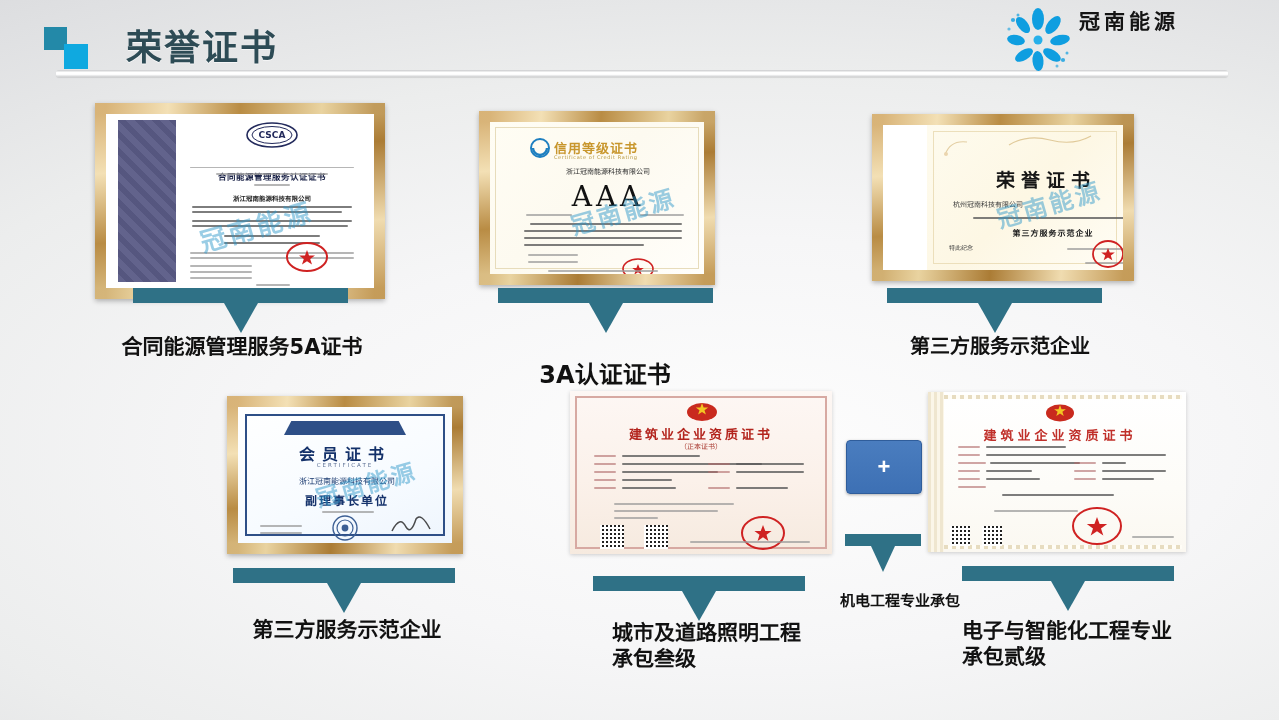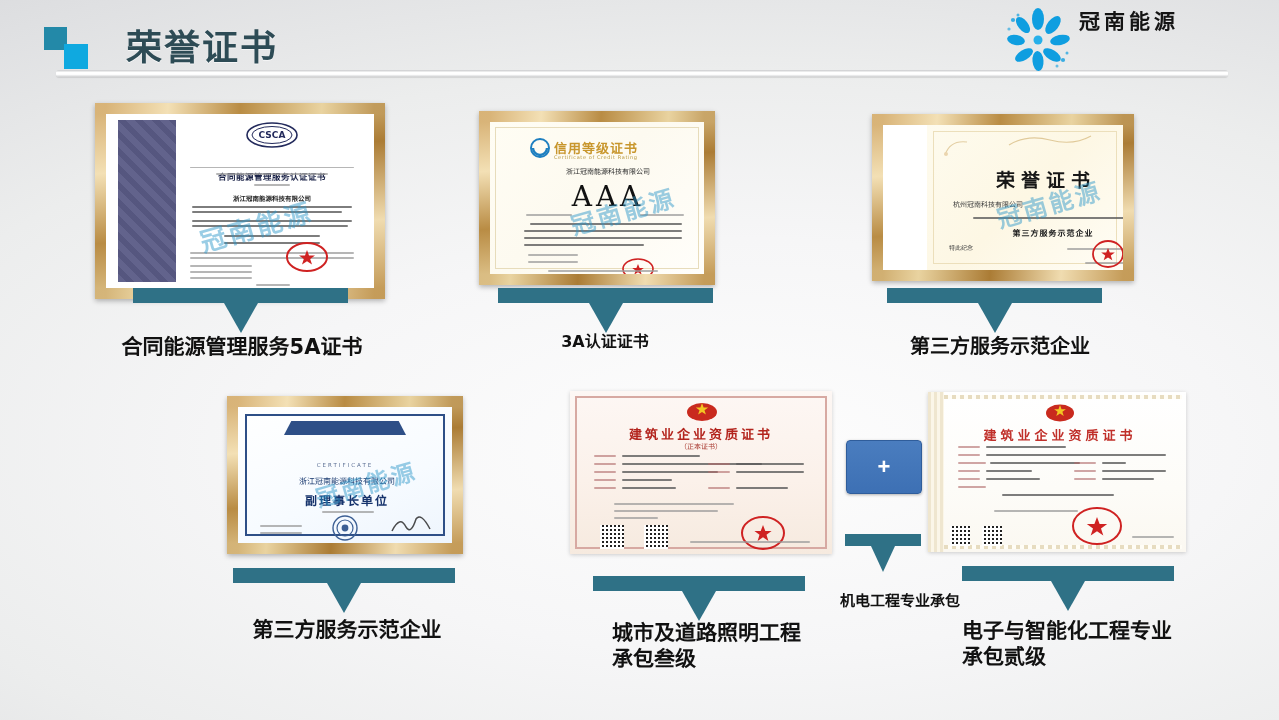--- a/index.html
+++ b/index.html
@@ -213,21 +213,21 @@
         </svg>
       </div>
       <div class="ln" style="position:absolute;left:58px;top:148px;width:110px;"></div>
       <div class="wm" style="font-size:24px;left:62%;top:58%;">冠南能源</div>
     </div>
   </div>
   <div class="arrow" style="left:498px;top:288px;width:215px;">
     <div class="bar"></div>
       <div class="tip"></div>
   </div>
-  <div class="cap" style="left:495px;top:332px;width:220px;font-size:16px;">3A认证证书</div>
+  <div class="cap" style="left:495px;top:360px;width:220px;font-size:24px;">3A认证证书</div>
 
   <div class="cert frame-gold" style="left:872px;top:114px;width:262px;height:167px;">
     <div class="frame-inner" style="background:linear-gradient(135deg,#fefbee 0%,#fdf7e4 50%,#fffdf5 100%);margin-left:44px;">
       <div style="position:absolute;inset:6px;border:1px solid #ecdfbb;"></div>
       <div style="position:absolute;left:30px;top:40px;width:178px;text-align:center;
                   font-family:'DejaVu Sans',sans-serif;font-size:19px;font-weight:bold;color:#171717;letter-spacing:6px;">荣誉证书</div>
       <div style="position:absolute;left:26px;top:74px;font-family:'DejaVu Sans',sans-serif;
                   font-size:7px;color:#3a3a3a;">杭州冠南科技有限公司</div>
       <div class="ln dk" style="position:absolute;left:46px;top:92px;width:168px;"></div>
       <div style="position:absolute;left:26px;top:102px;width:200px;text-align:center;
@@ -260,20 +260,22 @@
     <div class="bar"></div>
       <div class="tip"></div>
   </div>
   <div class="cap" style="left:880px;top:334px;width:240px;font-size:20px;">第三方服务示范企业</div>
 
   <div class="cert frame-gold" style="left:227px;top:396px;width:236px;height:158px;">
     <div class="frame-inner" style="background:linear-gradient(160deg,#ffffff 0%,#f7fbff 60%,#eef5fd 100%);">
       <div style="position:absolute;inset:7px;border:2px solid #2e4f87;"></div>
       <div style="position:absolute;left:46px;top:14px;width:122px;height:14px;
                   background:#2e4f87;clip-path:polygon(6% 0,94% 0,100% 100%,0 100%);"></div>
+      <div style="position:absolute;left:24px;top:34px;width:166px;text-align:center;
+                  font-family:'DejaVu Sans',sans-serif;font-size:16px;font-weight:bold;color:#14316a;letter-spacing:7px;">会员证书</div>
       <div style="position:absolute;left:24px;top:55px;width:166px;text-align:center;
                   font-family:'DejaVu Sans',sans-serif;font-size:5.5px;color:#5b6f94;letter-spacing:2px;">CERTIFICATE</div>
       <div style="position:absolute;left:20px;top:68px;width:178px;text-align:center;
                   font-family:'DejaVu Sans',sans-serif;font-size:8px;color:#1a3a70;">浙江冠南能源科技有限公司</div>
       <div style="position:absolute;left:20px;top:84px;width:178px;text-align:center;
                   font-family:'DejaVu Sans',sans-serif;font-size:12px;font-weight:bold;color:#16336c;letter-spacing:2px;">副理事长单位</div>
       <div class="ln" style="position:absolute;left:84px;top:104px;width:52px;"></div>
       <div class="ln" style="position:absolute;left:22px;top:118px;width:42px;"></div>
       <div class="ln" style="position:absolute;left:22px;top:125px;width:42px;"></div>
       <div style="position:absolute;left:94px;top:108px;width:26px;height:26px;">

